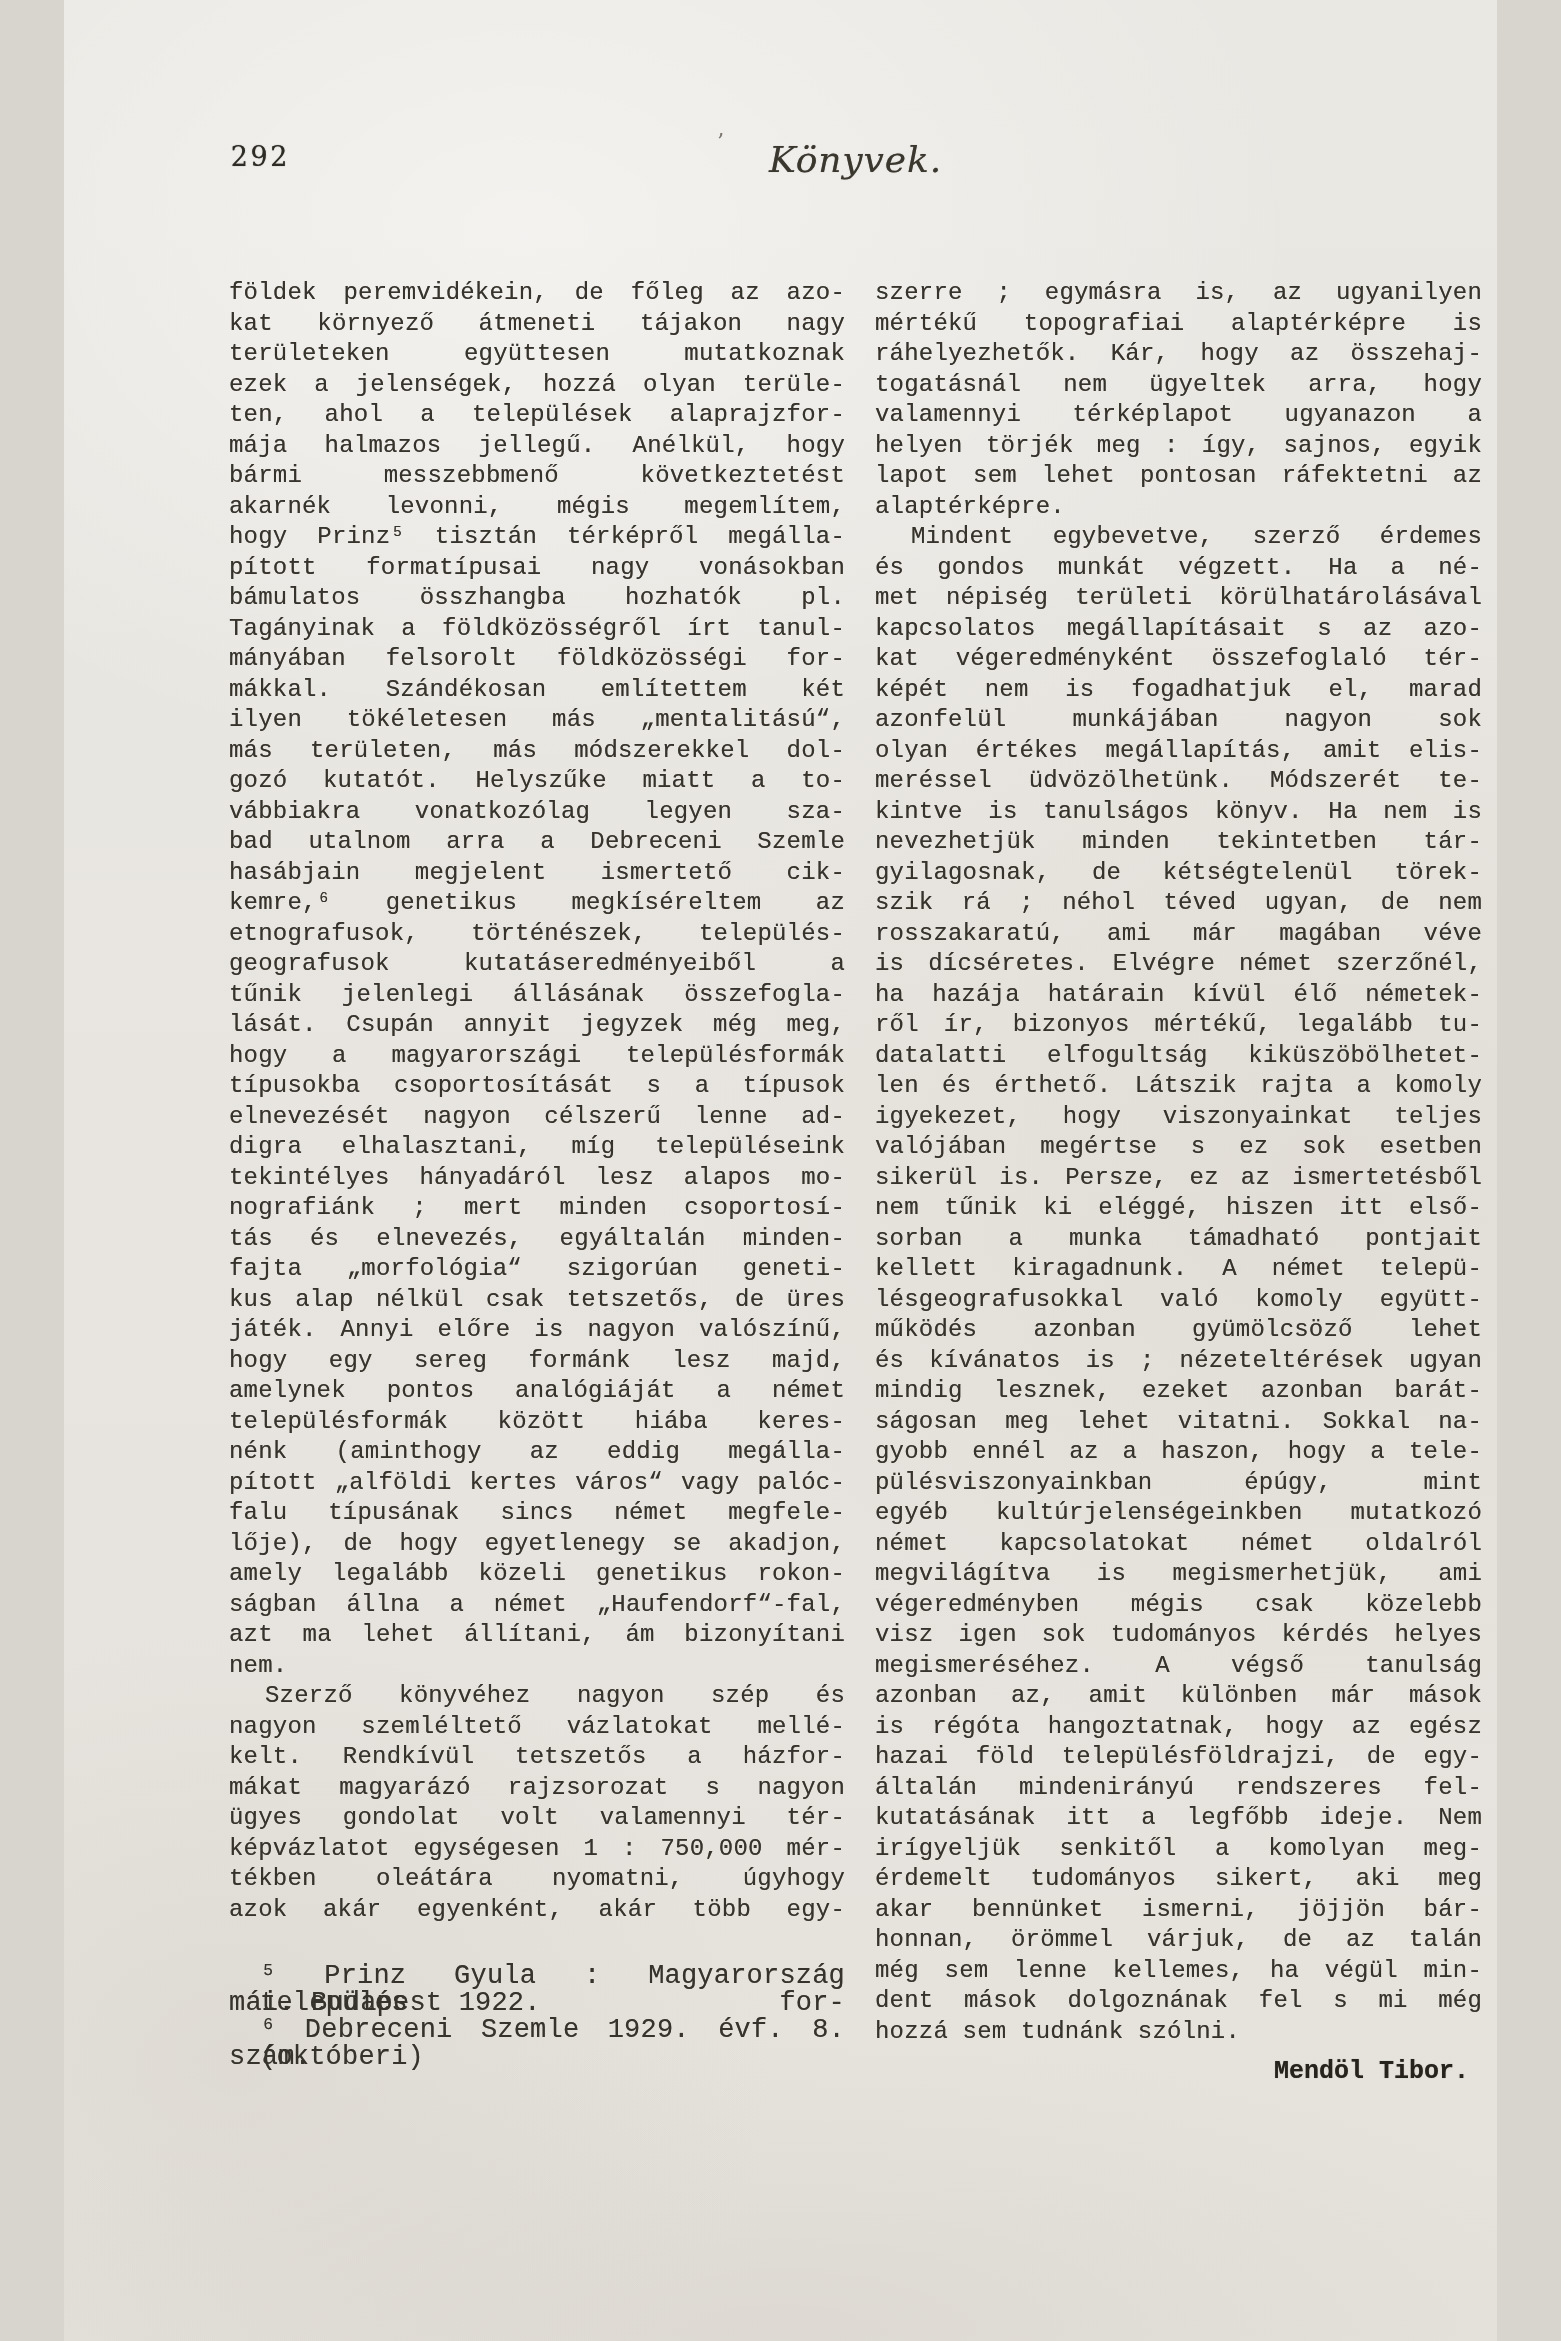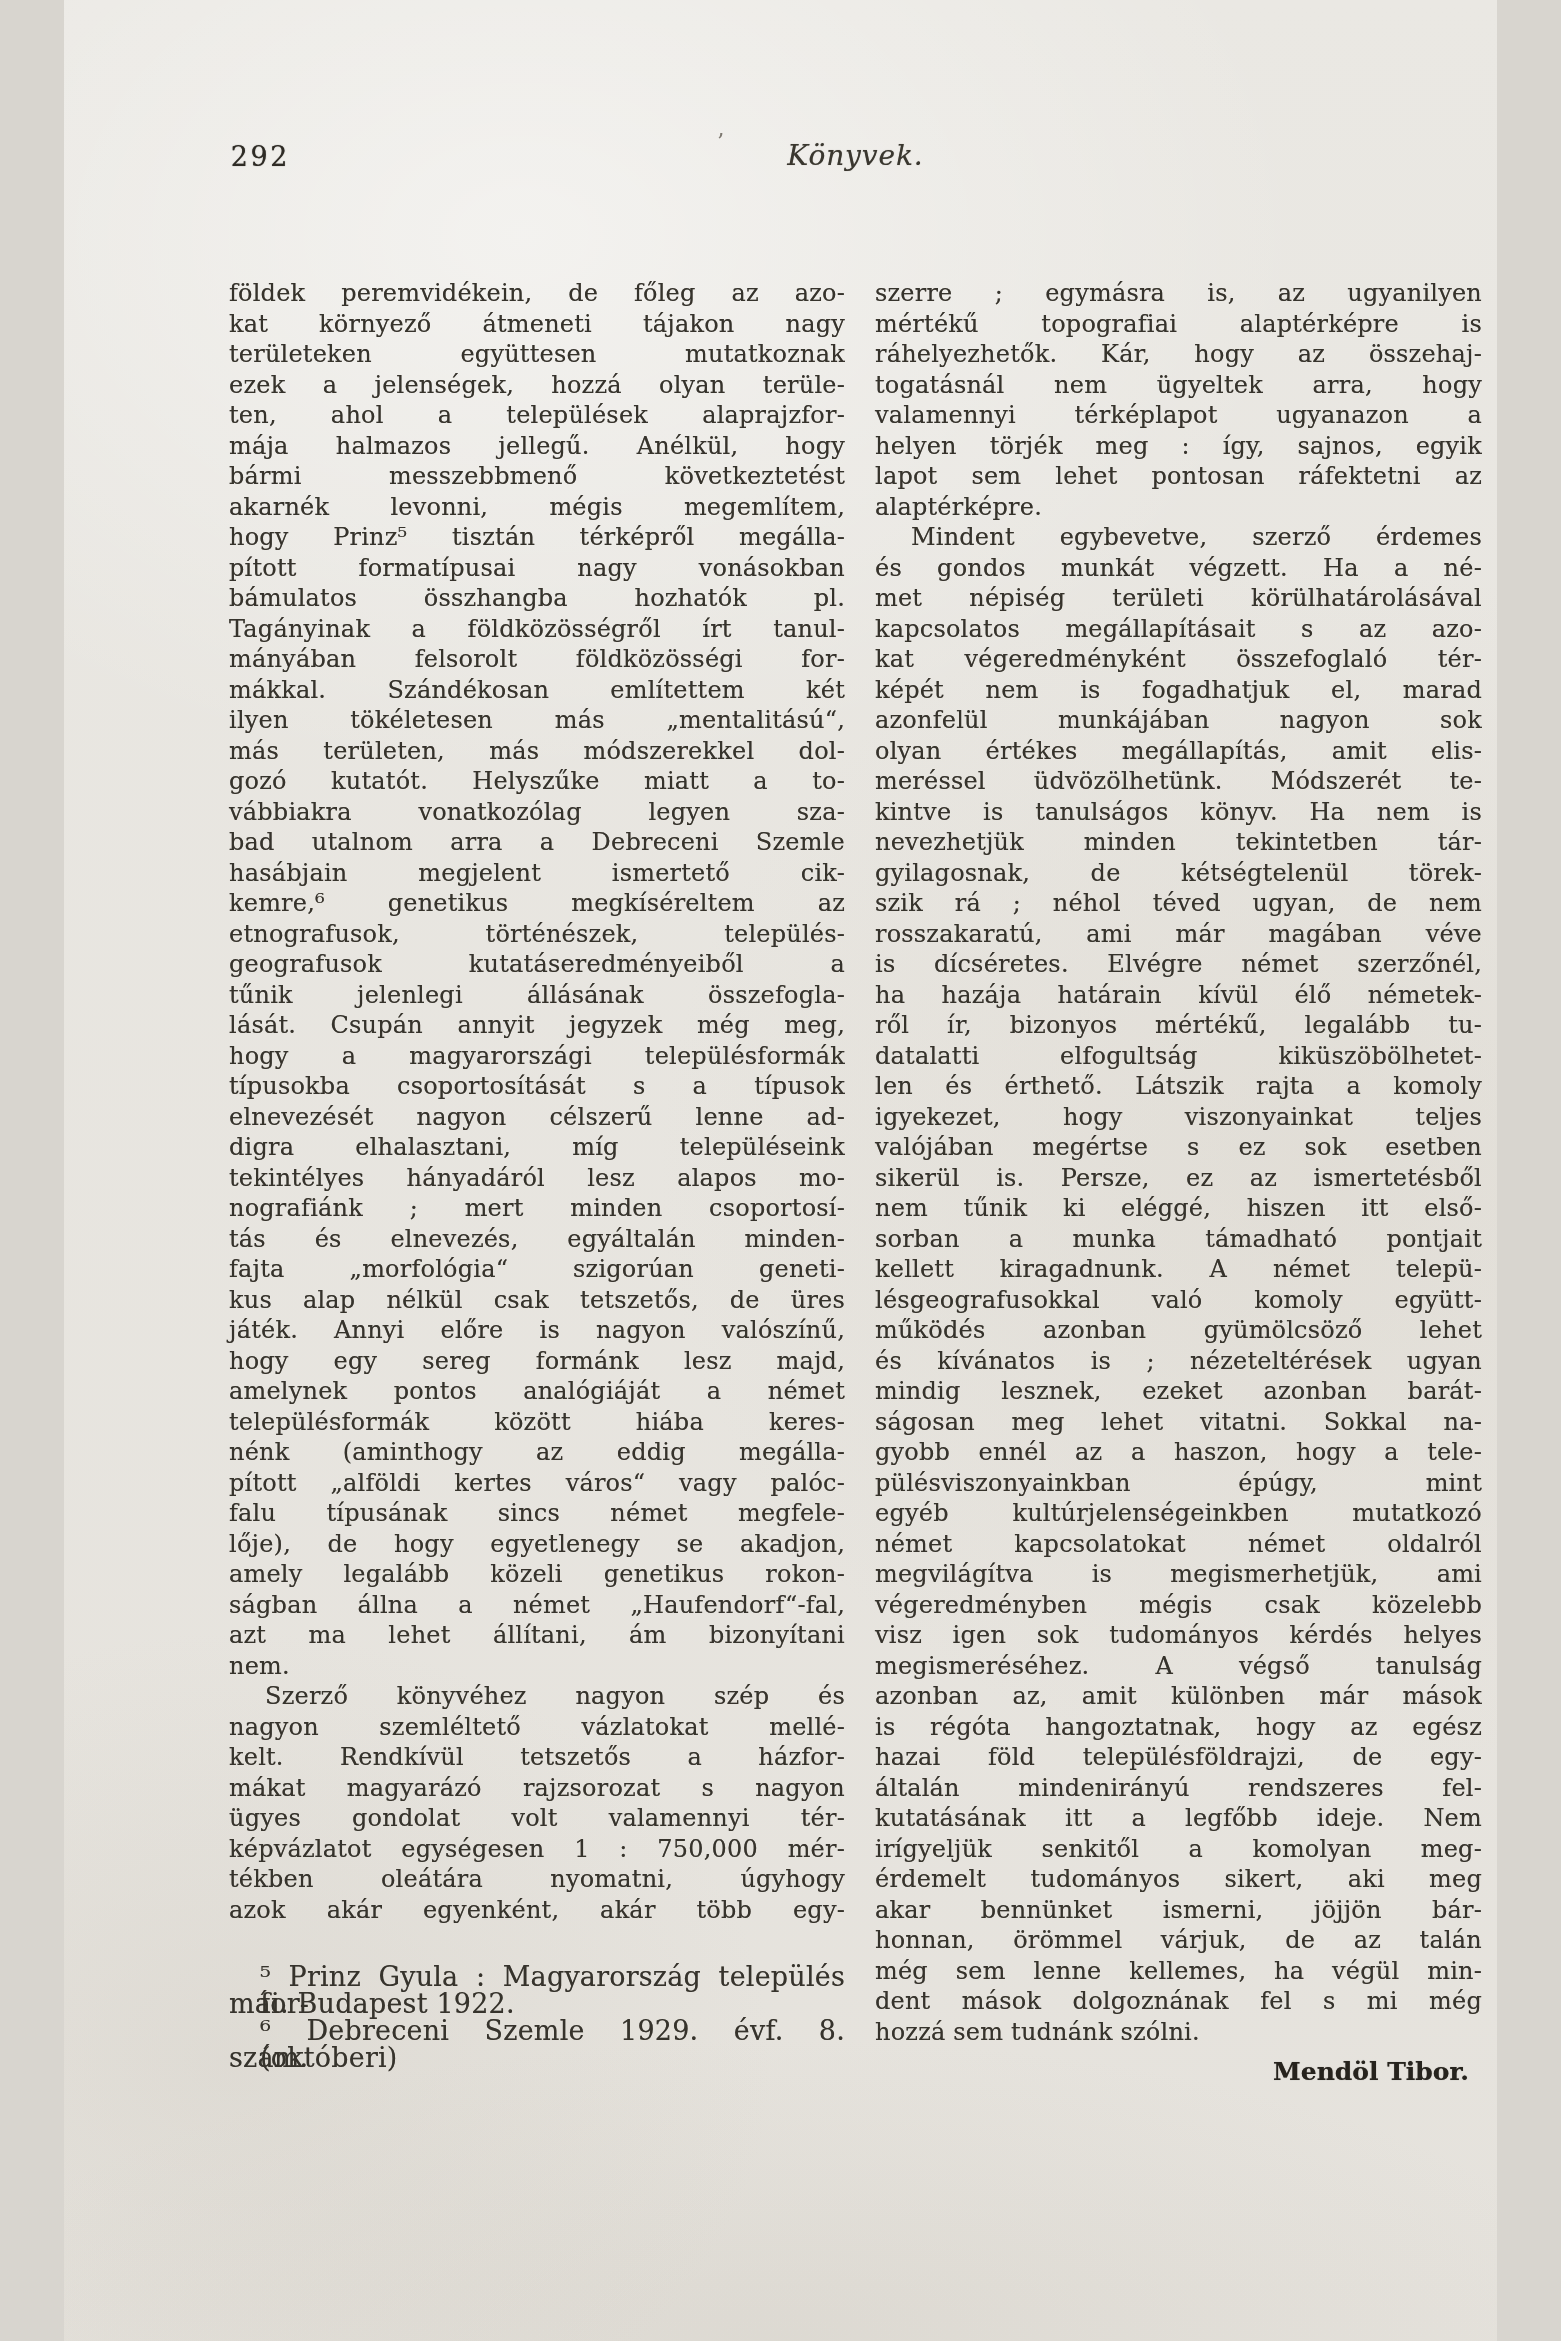--- a/index.html
+++ b/index.html
@@ -19,24 +19,24 @@
     color:#36332c;
   }
   .header{position:absolute;left:165px;top:139px;width:1253px;height:43px;}
   .pagenum{
     position:absolute;left:1.7px;top:1.7px;
     font-size:27px;letter-spacing:2.6px;
     color:#2e2b25;text-shadow:0 0 0.9px rgba(46,43,37,.75);
   }
   .runtitle{
     position:absolute;left:0;right:0;top:0;text-align:center;
-    font-style:italic;font-size:28px;letter-spacing:0.9px;
+    font-style:italic;font-size:36px;letter-spacing:0.9px;
     color:#3a372f;text-shadow:0 0 0.7px rgba(58,55,47,.6);
   }
-  .col{position:absolute;top:278px;}
+  .col{position:absolute;top:278px;font-family:Liberation Mono, monospace;}
   .col-left{left:165px;width:616px;}
   .col-right{left:811px;width:607px;}
   .ln{
     font-size:24px;line-height:30.5px;height:30.5px;
     text-align:justify;text-align-last:justify;
     letter-spacing:0.2px;
     text-shadow:0 0 0.6px rgba(54,50,42,.55);
   }
   .ln.ind{padding-left:36px;}
   .ln.end{text-align-last:left;}

